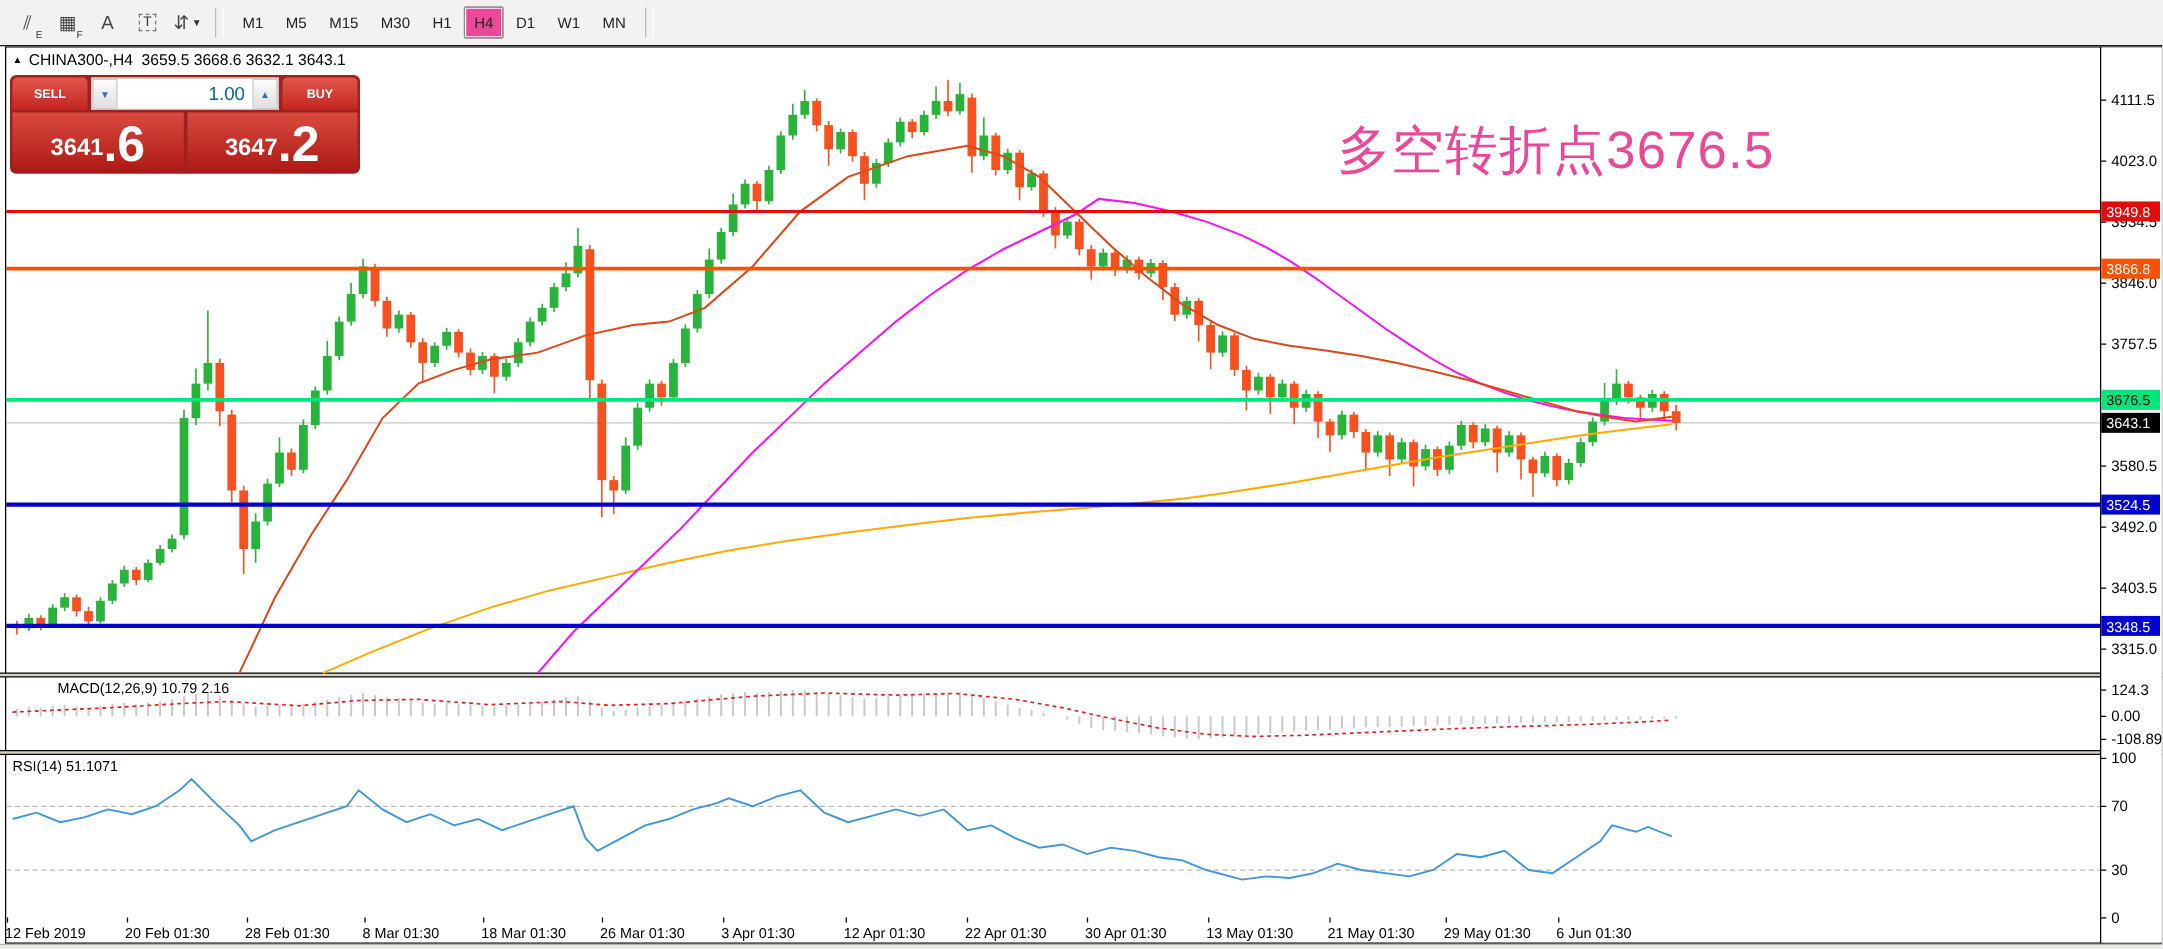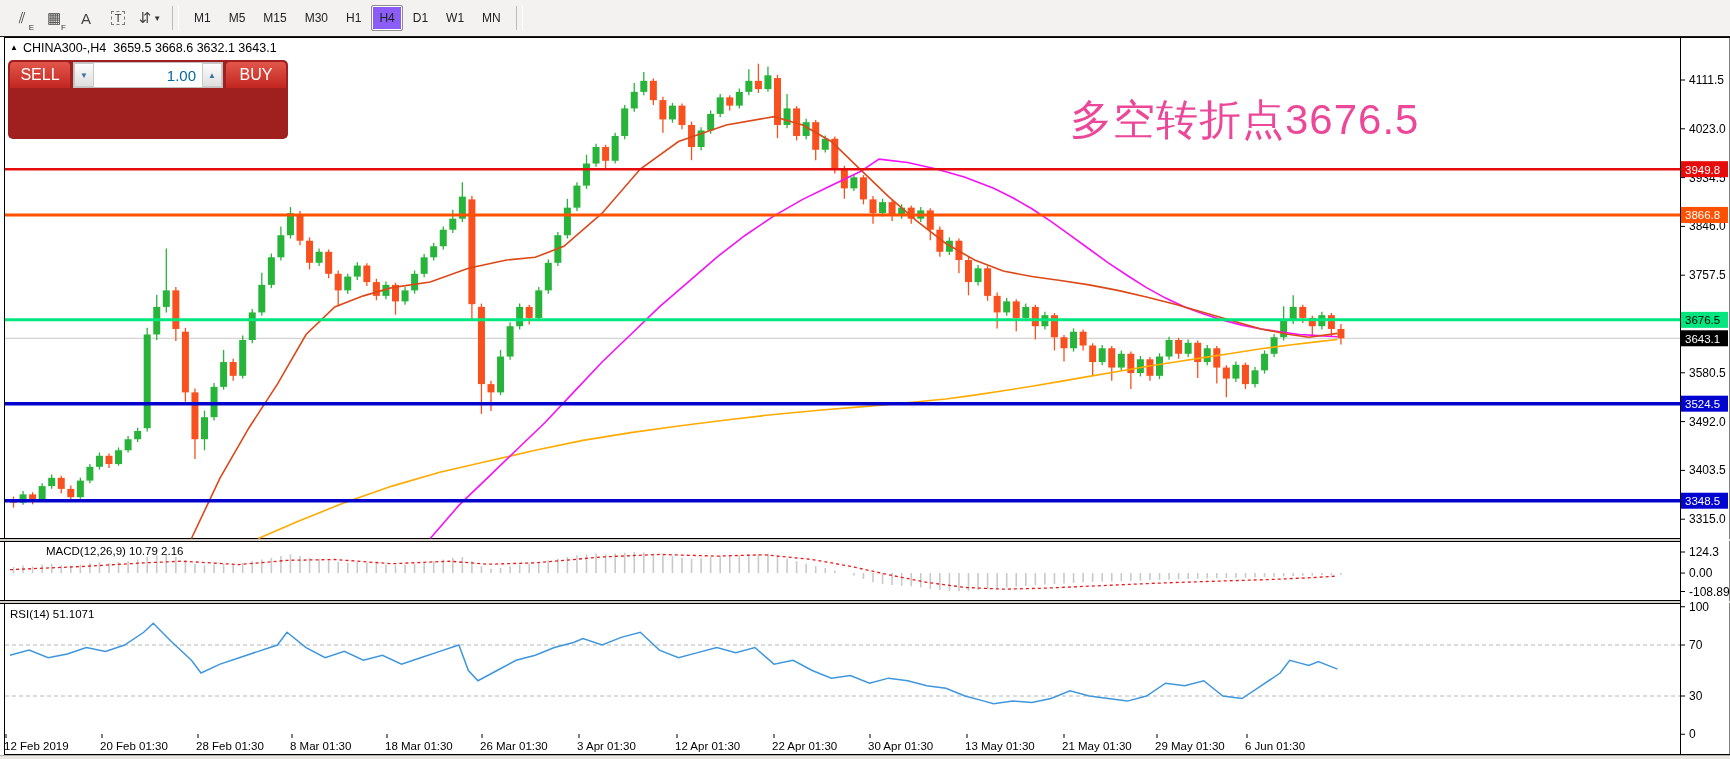--- a/index.html
+++ b/index.html
@@ -9,34 +9,34 @@
   .toolbar{position:absolute;left:0;top:0;width:1730px;height:37px;background:#f3f2f0;
            border-bottom:1px solid #1a1a1a;display:flex;align-items:center;box-sizing:border-box;}
   .toolbtn{height:26px;min-width:26px;margin:0 2px;display:flex;align-items:center;justify-content:center;
            color:#444;font-size:15px;position:relative;border:1px solid transparent;border-radius:2px;cursor:default;}
   .toolbtn .sub{position:absolute;right:1px;bottom:-1px;font-size:8px;color:#333;}
   .tbox{border:1px dashed #777;font-size:11px;padding:0 3px;color:#333;}
   .caret{font-size:8px;color:#333;margin-left:2px;}
   .tsep{width:5px;height:24px;margin:0 6px;border-left:1px solid #bbb;border-right:1px solid #fff;}
   .tf{height:24px;padding:0 7px;margin:0 1px;display:flex;align-items:center;justify-content:center;
       font-size:12px;color:#222;border:1px solid transparent;border-radius:2px;}
-  .tf.active{border:1px solid #8e8e8e;background:#8b5cf6;box-shadow:inset 0 0 0 1px #fff;}
+  .tf.active{border:1px solid #8e8e8e;background:#ec4899;box-shadow:inset 0 0 0 1px #fff;}
   
   .symhdr{position:absolute;left:10px;top:41px;font-size:12.5px;color:#000;z-index:5;}
   .symhdr .tri{font-size:8px;vertical-align:2px;margin-right:5px;}
   .symhdr b{font-weight:400;}
   .annot{position:absolute;left:1070px;top:92px;font-size:42px;font-weight:500;color:#ec4899;
          z-index:6;letter-spacing:1px;white-space:nowrap;}
   .indlabel{position:absolute;font-size:11.5px;color:#000;z-index:5;}
   
   .panel{position:absolute;left:8px;top:60px;width:280px;z-index:7;background:#a02020;
          padding:2px;border-radius:5px;box-sizing:border-box;}
   .prow1{display:flex;gap:3px;height:26px;}
   .btn-trade{flex:0 0 60px;display:flex;align-items:center;justify-content:center;color:#fff;
-             font-size:16px;font-weight:400;background:linear-gradient(#e2564a,#c22620);
+             font-size:10px;font-weight:700;background:linear-gradient(#e2564a,#c22620);
              border-radius:4px 4px 0 0;}
   .volwrap{flex:1;display:flex;background:#fff;border:1px solid #c0c0c0;box-sizing:border-box;}
   .spin{width:18px;display:flex;align-items:center;justify-content:center;background:linear-gradient(#fcfcfc,#dfdfdf);
         border:1px solid #c8c8c8;font-size:8px;color:#3a6ea5;}
   .volval{flex:1;display:flex;align-items:center;justify-content:flex-end;padding-right:6px;
           font-size:15px;color:#0369a1;}
   .prow2{display:flex;gap:3px;height:47px;margin-top:2px;}
   .pricebox{flex:1;display:flex;align-items:flex-end;justify-content:center;color:#fff;
             background:linear-gradient(#da4a40,#ad1a14);border-radius:0 0 4px 4px;padding-bottom:3px;}
   .pm{font-size:19px;font-weight:700;line-height:30px;}
@@ -622,20 +622,28 @@
     <div class="prow1">
       <div class="btn-trade">SELL</div>
       <div class="volwrap">
         <div class="spin">▼</div>
         <div class="volval">1.00</div>
         <div class="spin">▲</div>
       </div>
       <div class="btn-trade">BUY</div>
     </div>
     <div class="prow2">
+      <div class="pricebox">
+        <span class="pm">3641</span>
+        <span class="pb">.6</span>
+      </div>
+      <div class="pricebox">
+        <span class="pm">3647</span>
+        <span class="pb">.2</span>
+      </div>
     </div>
   </div>
 
   <div class="annot">多空转折点3676.5</div>
 
   <div class="indlabel" style="left:10px;top:545px;padding-left:36px;">MACD(12,26,9) 10.79 2.16</div>
   <div class="indlabel" style="left:10px;top:608px;">RSI(14) 51.1071</div>
 </div>
 
 </body></html>

